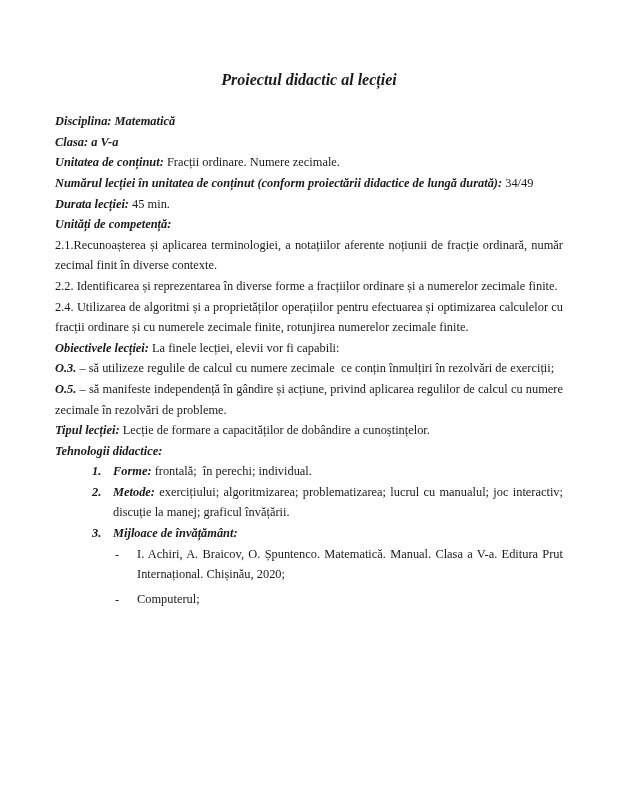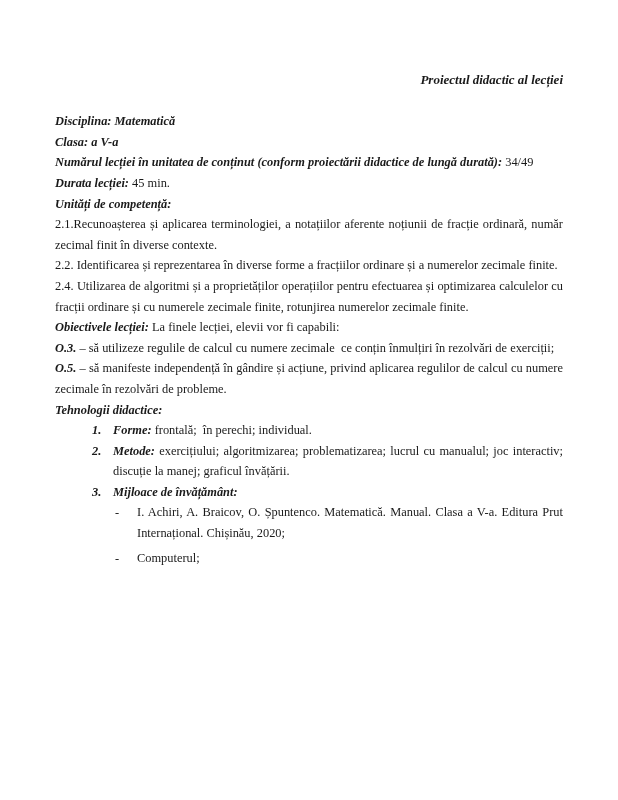--- a/index.html
+++ b/index.html
@@ -2,53 +2,55 @@
 <html><head>
 <meta charset="utf-8">
 <style>
   html, body { margin: 0; padding: 0; background: #ffffff; }
   body { width: 618px; height: 800px; overflow: hidden; position: relative; }
   .page {
     position: absolute; left: 55px; top: 70px; width: 508px;
     font-family: "Liberation Serif", serif; font-size: 12.4px; color: #1a1a1a;
     line-height: 20.6px;
   }
-  .title { text-align: right; font-weight: bold; font-style: italic; font-size: 13px; margin-bottom: 20.6px; }
+  .title { text-align: center; font-weight: bold; font-style: italic; font-size: 16px; margin-bottom: 20.6px; }
   .bi { font-weight: bold; font-style: italic; }
   .b { font-weight: normal; }
   p { margin: 0; }
   .just { text-align: justify; }
   .ol { margin: 0; padding: 0; list-style: none; }
   .ol-item { position: relative; padding-left: 58px; text-align: justify; }
   .ol-num { position: absolute; left: 37px; font-weight: bold; font-style: italic; }
   .dash-item { position: relative; padding-left: 82px; text-align: justify; }
   .dash { position: absolute; left: 60px; }
 </style>
 </head>
 <body>
 
 <div class="page">
   <p class="title">Proiectul didactic al lecției</p>
 
   <p><span class="bi">Disciplina: Matematică</span></p>
   <p><span class="bi">Clasa: a V-a</span></p>
+  <p><span class="bi">Unitatea de conținut:</span><span> Fracții ordinare. Numere zecimale.</span></p>
   <p><span class="bi">Numărul lecției în unitatea de conținut (conform proiectării didactice de lungă durată):</span><span> 34/49</span></p>
   <p><span class="bi">Durata lecției:</span><span> 45 min.</span></p>
 
   <p class="bi">Unități de competență:</p>
 
   <p class="just"><span>2.1.</span><span class="b">Recunoașterea</span><span> și </span><span class="b">aplicarea</span><span> terminologiei, a notațiilor aferente noțiunii de fracție ordinară, număr zecimal finit în diverse contexte.</span></p>
   <p class="just"><span style="white-space:pre">2.2. </span><span class="b">Identificarea</span><span> și </span><span class="b">reprezentarea</span><span> în diverse forme a fracțiilor ordinare și a numerelor zecimale finite.</span></p>
   <p class="just"><span style="white-space:pre">2.4. </span><span class="b">Utilizarea</span><span> de algoritmi și a proprietăților operațiilor pentru efectuarea și optimizarea calculelor cu fracții ordinare și cu numerele zecimale finite, rotunjirea numerelor zecimale finite.</span></p>
 
   <p><span class="bi">Obiectivele lecției:</span><span> La finele lecției, elevii vor fi capabili:</span></p>
 
   <p class="just"><span class="bi">O.3.</span><span style="white-space:pre-wrap"> – să utilizeze regulile de calcul cu numere zecimale  ce conțin înmulțiri în rezolvări de exerciții;</span></p>
   <p class="just"><span class="bi">O.5.</span><span> – să manifeste independență în gândire și acțiune, privind aplicarea regulilor de calcul cu numere zecimale în rezolvări de probleme.</span></p>
 
+  <p><span class="bi">Tipul lecției:</span><span> Lecție de formare a capacităților de dobândire a cunoștințelor.</span></p>
 
   <p class="bi">Tehnologii didactice:</p>
 
   <div class="ol">
     <div class="ol-item">
       <span class="ol-num">1.</span>
       <span class="bi">Forme:</span><span style="white-space:pre-wrap"> frontală;  în perechi; individual.</span>
     </div>
     <div class="ol-item">
       <span class="ol-num">2.</span>

